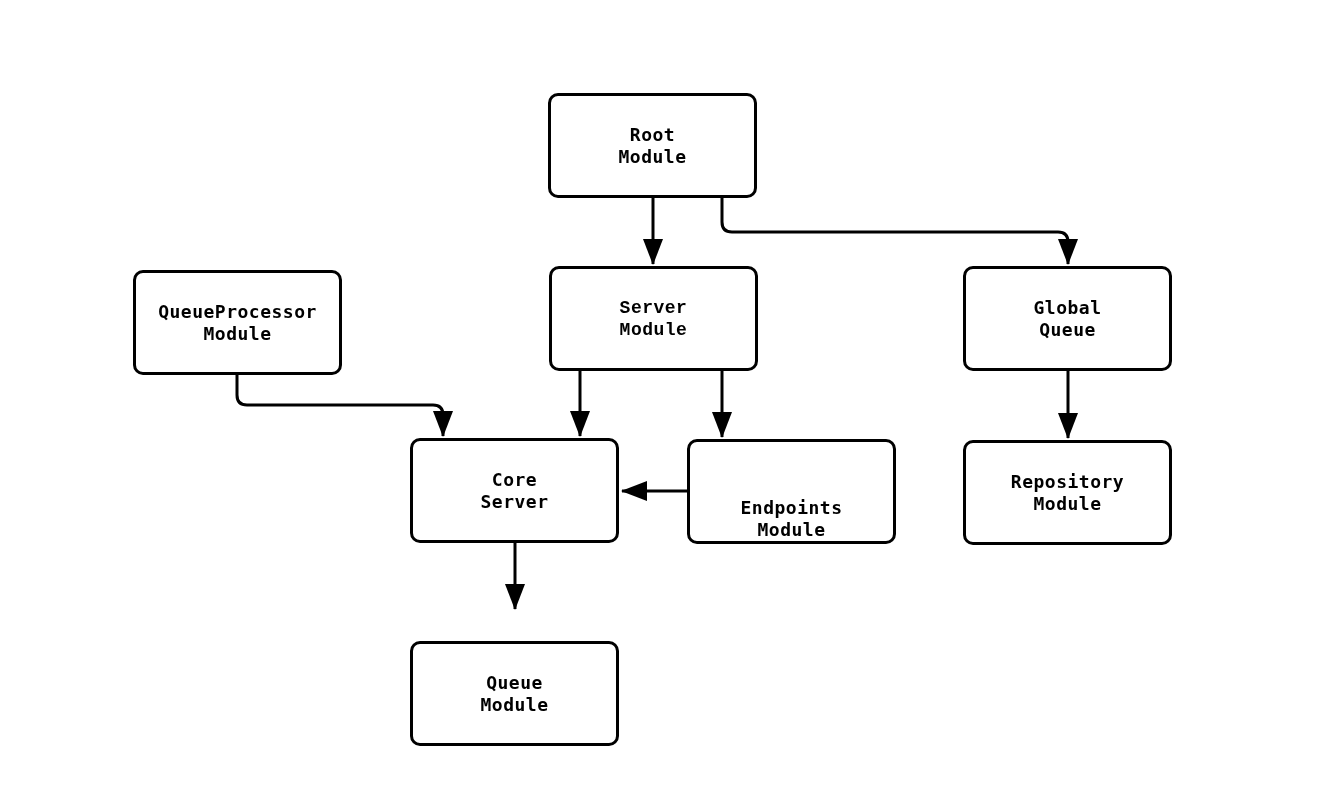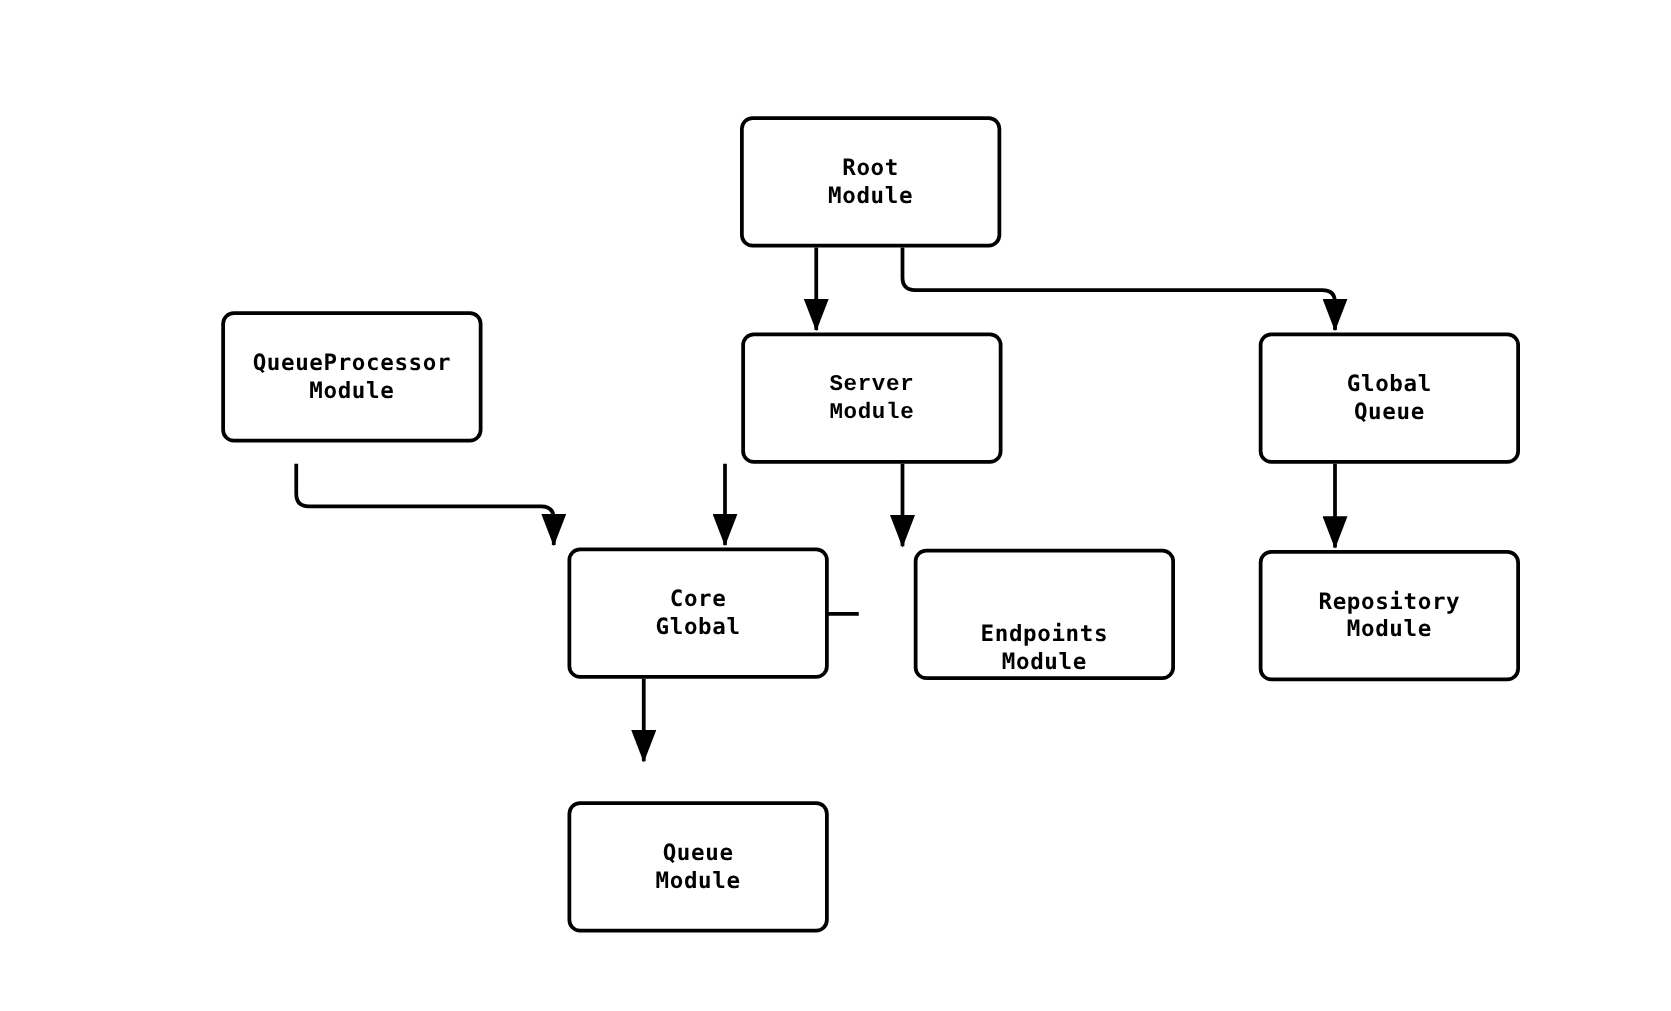--- a/index.html
+++ b/index.html
@@ -21,33 +21,32 @@
   }
   .node {
     position: absolute;
     width: 209px; height: 105px;
     background: #ffffff;
     border: 3px solid #000000;
     border-radius: 10px;
     display: flex;
     align-items: center;
     justify-content: center;
-    margin-left: 44px;
   }
   .node .label {
     font-size: 18px;
     line-height: 22px;
     font-weight: bold;
     color: #000000;
     text-align: center;
     white-space: pre-line;
     letter-spacing: 0.5px;
   }
   .node-root          { left: 548px; top:  93px; }
-  .node-queueprocessor{ left: 133px; top: 249px; }
+  .node-queueprocessor{ left: 133px; top: 270px; }
   .node-server        { left: 549px; top: 266px; font-family: Liberation Mono, monospace; }
   .node-global        { left: 963px; top: 266px; }
   .node-core          { left: 410px; top: 438px; }
   .node-endpoints     { left: 687px; top: 439px; align-items: flex-end; }
   .node-repository    { left: 963px; top: 440px; }
   .node-queue         { left: 410px; top: 641px; }
   .edge {
     stroke: #000000;
     stroke-width: 3px;
     fill: none;
@@ -97,21 +96,21 @@
 Module</span>
   </div>
 
   <div class="node node-global">
     <span class="label">Global
 Queue</span>
   </div>
 
   <div class="node node-core">
     <span class="label">Core
-Global</span>
+Server</span>
   </div>
 
   <div class="node node-endpoints">
     <span class="label">Endpoints
 Module</span>
   </div>
 
   <div class="node node-repository">
     <span class="label">Repository
 Module</span>

